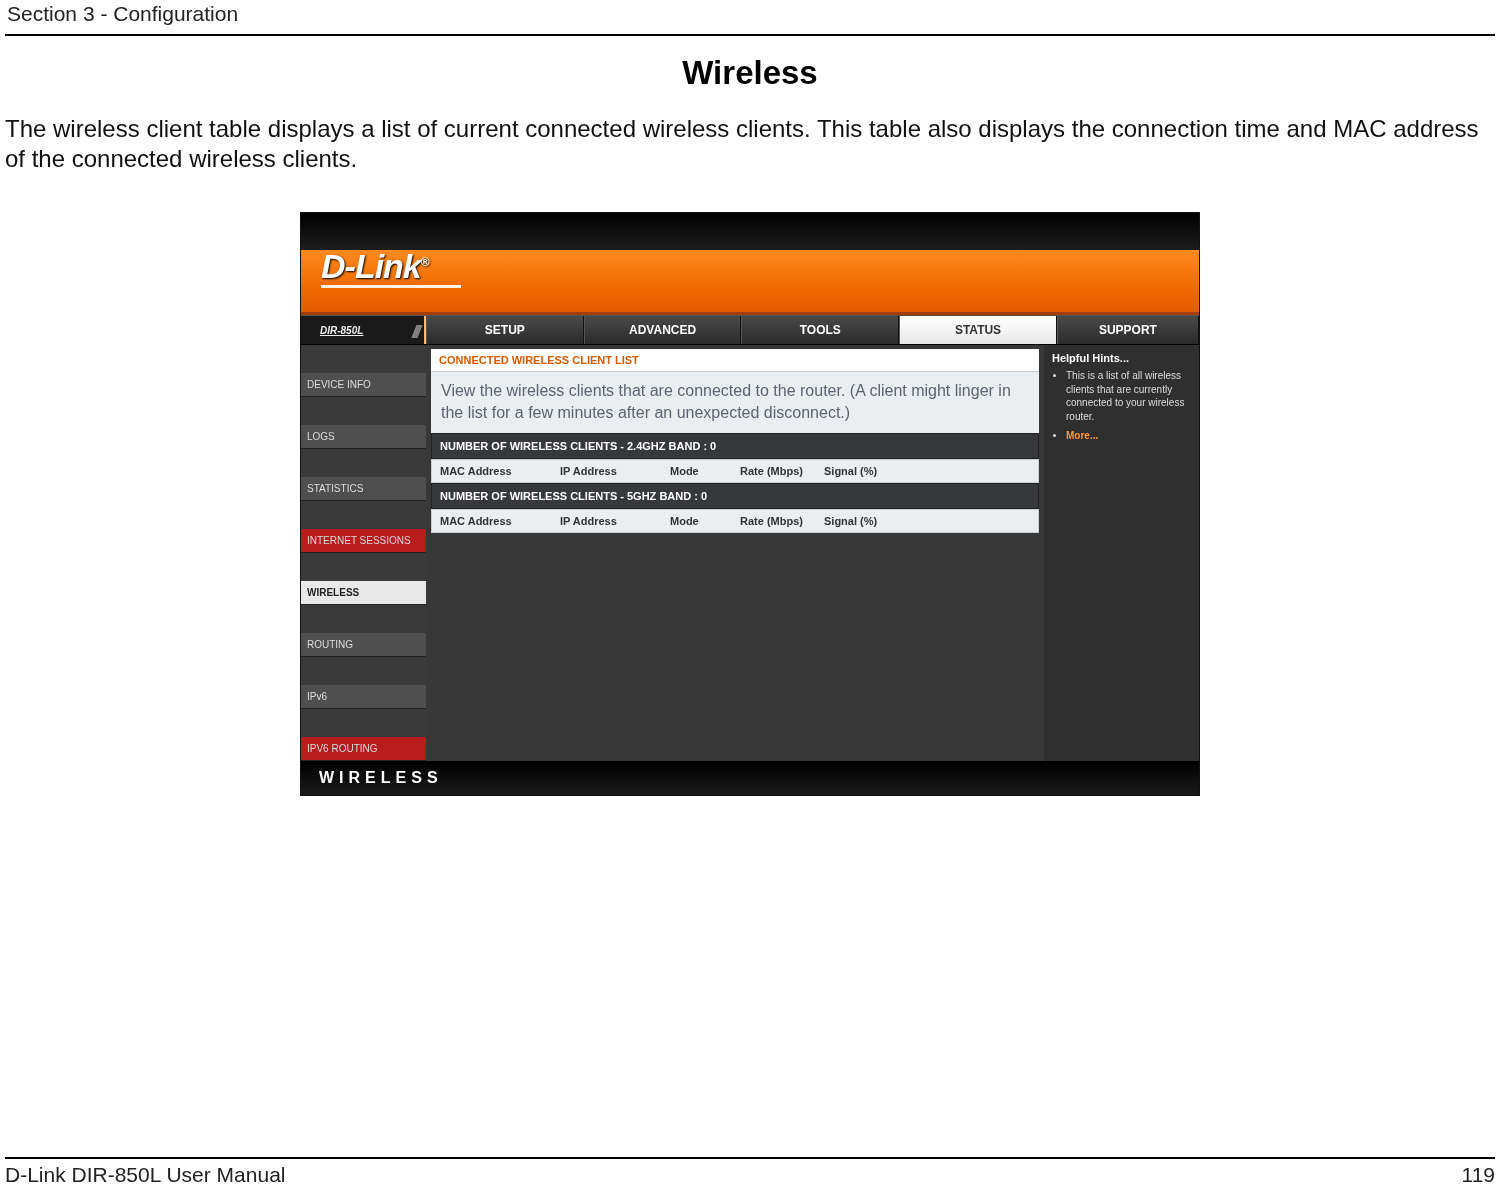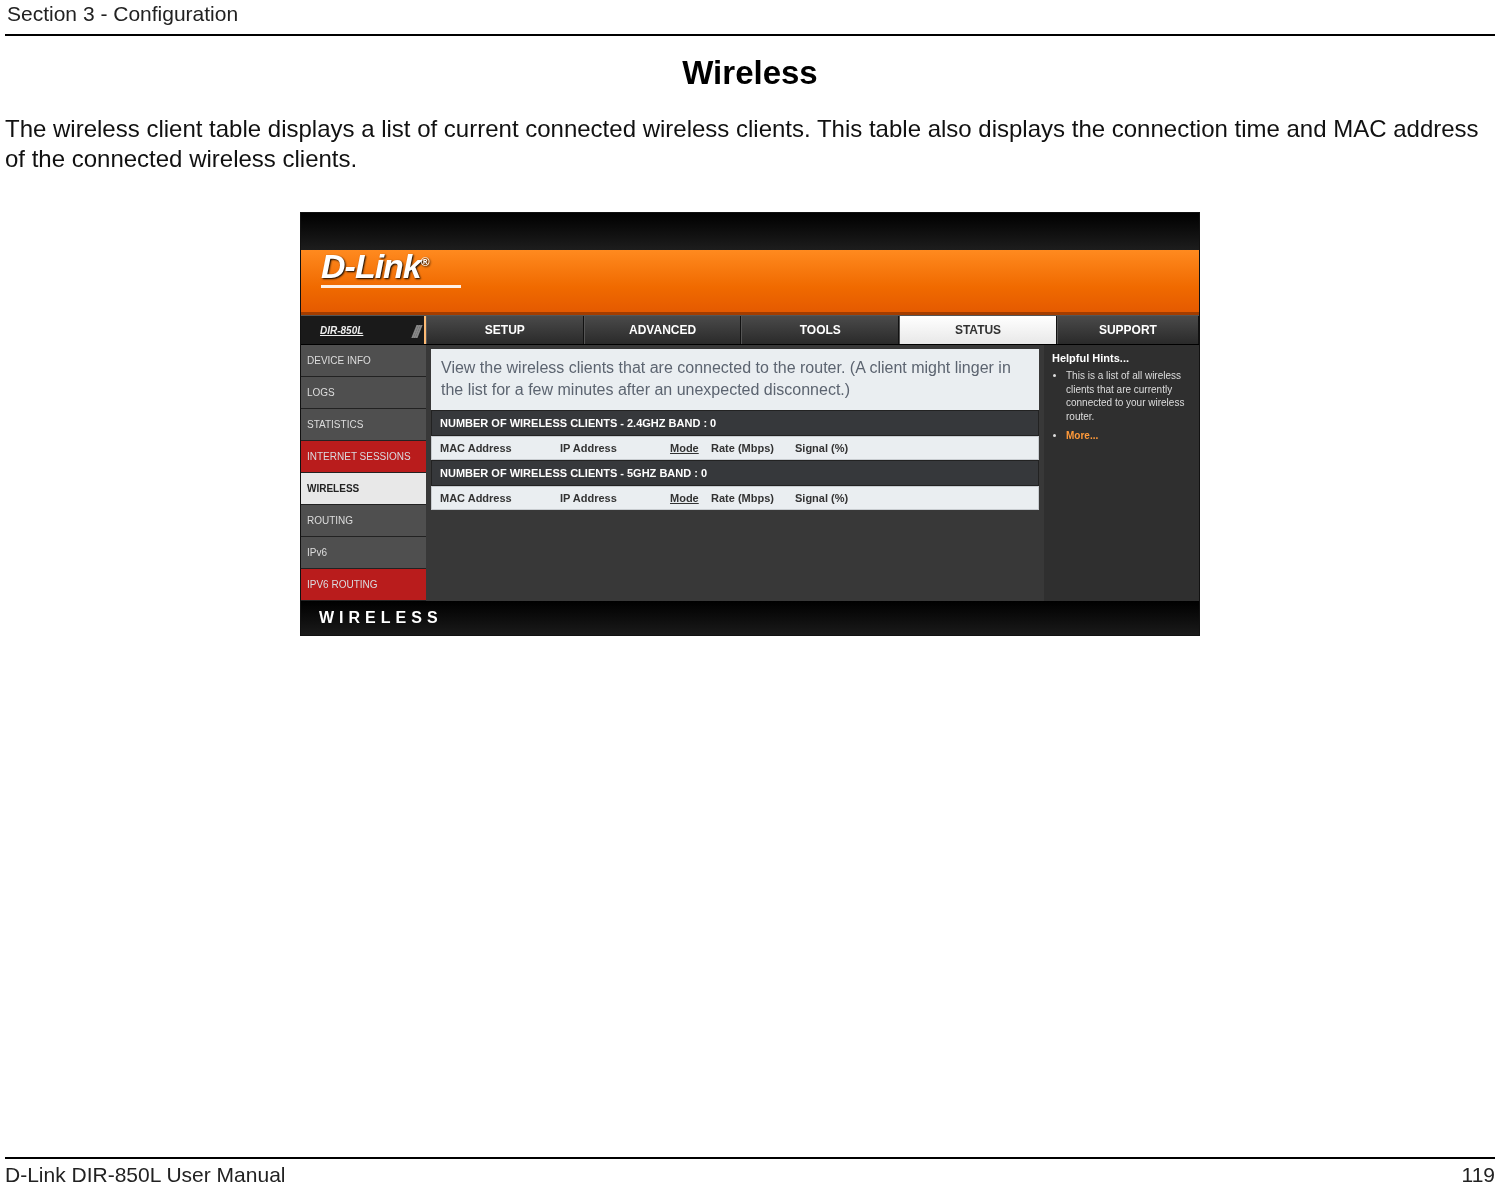--- a/index.html
+++ b/index.html
@@ -112,28 +112,29 @@
 
   .body-row {
     display: flex;
     background: #2b2b2b;
   }
   .sidebar {
     width: 125px;
     background: #3a3a3a;
   }
   .side-item {
-    height: 32px;
+    height: 24px;
     padding: 0 6px;
     font-size: 10px;
     color: #ddd;
     display:flex; align-items:center;
     border-bottom: 1px solid #222;
     background: #4f4f4f;
     cursor: pointer;
+    margin-top: 28px;
   }
   .side-item.active {
     background: #e8e8e8; color:#222; font-weight:bold;
   }
   .side-item.dark { background:#b91c1c; color:#d9dbe0;}
   .content {
     flex:1;
     background: #383838;
     padding: 4px 5px 10px 5px;
   }
@@ -164,21 +165,21 @@
     background: #eaeef1;
     display:flex;
     font-size: 11px;
     font-weight: bold;
     color: #333;
     padding: 5px 8px;
     border: 1px solid #c8ccd0;
   }
   .thead-row div:nth-child(1){ width: 120px;}
   .thead-row div:nth-child(2){ width: 110px;}
-  .thead-row div:nth-child(3){ width: 41px; text-decoration: underline;}
+  .thead-row div:nth-child(3){ width: 70px;}
   .thead-row div:nth-child(4){ width: 84px;}
   .thead-row div:nth-child(5){ width: 80px;}
 
   .hints {
     width: 155px;
     background: #2f2f2f;
     padding: 4px 8px 10px 8px;
     font-size: 10px;
     color: #ddd;
   }
@@ -244,20 +245,21 @@
         <div class="side-item">LOGS</div>
         <div class="side-item">STATISTICS</div>
         <div class="side-item dark">INTERNET SESSIONS</div>
         <div class="side-item active">WIRELESS</div>
         <div class="side-item">ROUTING</div>
         <div class="side-item">IPv6</div>
         <div class="side-item dark">IPV6 ROUTING</div>
       </div>
 
       <div class="content">
+        <div class="panel-head-orange">CONNECTED WIRELESS CLIENT LIST</div>
         <div class="panel-body-light">View the wireless clients that are connected to the router. (A client might linger in the list for a few minutes after an unexpected disconnect.)</div>
 
         <div class="dark-bar">NUMBER OF WIRELESS CLIENTS - 2.4GHZ BAND : 0</div>
         <div class="thead-row">
           <div>MAC Address</div>
           <div>IP Address</div>
           <div>Mode</div>
           <div>Rate (Mbps)</div>
           <div>Signal (%)</div>
         </div>

